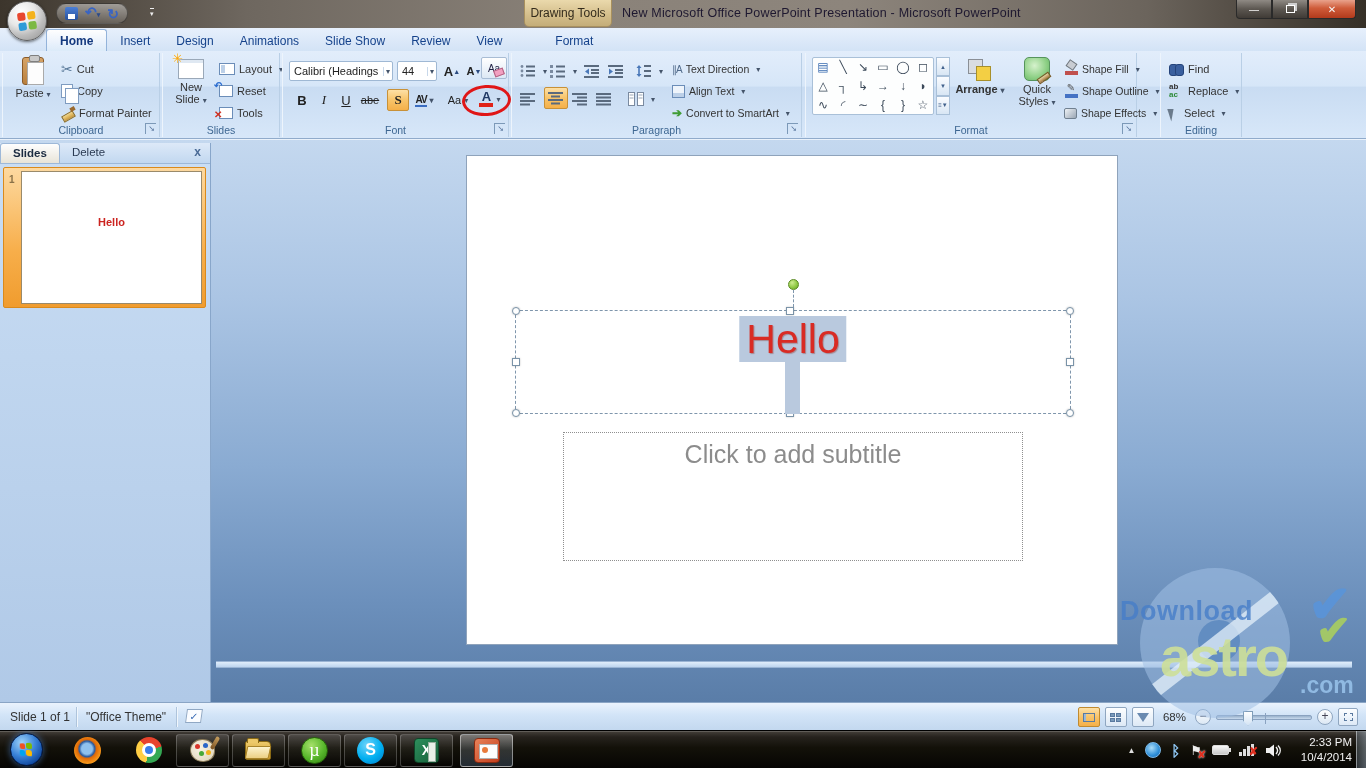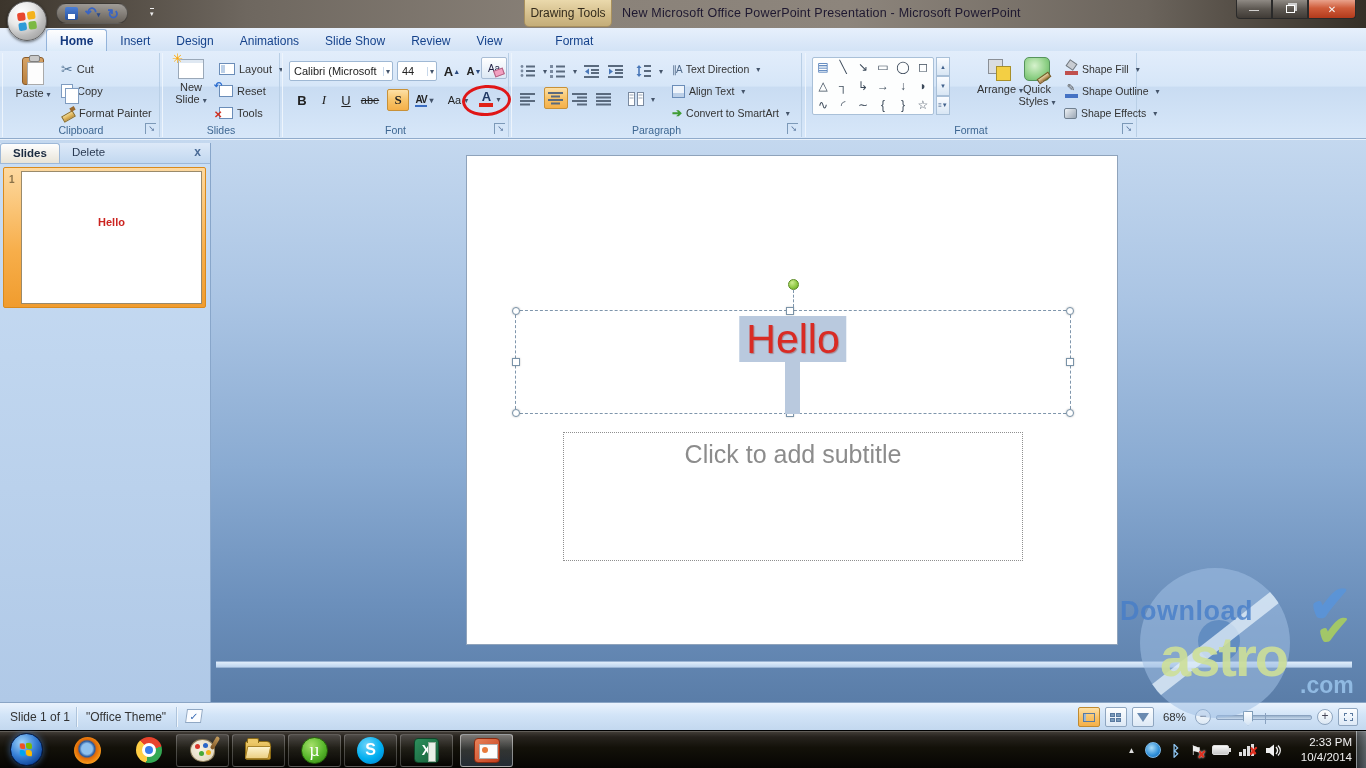--- a/index.html
+++ b/index.html
@@ -322,21 +322,21 @@
       </div>
       <div class="rrow" style="left:56px;top:50px;">
         <span class="i-del"></span>
         <span>Tools</span>
       </div>
       <div class="grp-label">Slides</div>
     </div>
 
     <div class="grp" style="left:282px;width:227px;">
       <div class="combo" style="position:absolute;left:6px;top:8px;width:104px;">
-        <span class="cv">Calibri (Microsoft</span>
+        <span class="cv">Calibri (Headings</span>
         <span class="ca">▾</span>
       </div>
       <div class="combo" style="position:absolute;left:114px;top:8px;width:40px;">
         <span class="cv">44</span>
         <span class="ca">▾</span>
       </div>
       <div class="fbtn fgrow" style="position:absolute;left:158px;top:7px;">
         <span>A</span>
           <sup>▲</sup>
       </div>
@@ -504,21 +504,21 @@
         <span>∼</span>
         <span>{</span>
         <span>}</span>
         <span>☆</span>
       </div>
       <div id="shape-scroll">
         <div>▲</div>
         <div>▼</div>
         <div>≡▼</div>
       </div>
-      <div class="rbig" style="left:168px;top:6px;width:52px;">
+      <div class="rbig" style="left:148px;top:6px;width:52px;font-weight:bold;">
         <span class="i-arrange"></span>
         <span class="dd">Arrange</span>
       </div>
       <div class="rbig" style="left:208px;top:4px;width:46px;">
         <span class="i-qs"></span>
         <span class="dd" style="width:40px;">Quick Styles</span>
       </div>
       <div class="rrow dd" style="left:258px;top:6px;font-size:10.5px;">
         <span class="i-fill">
             <i></i>
@@ -534,20 +534,35 @@
         <span>Shape Outline</span>
       </div>
       <div class="rrow dd" style="left:258px;top:50px;font-size:10.5px;">
         <span class="i-effects"></span>
         <span>Shape Effects</span>
       </div>
       <div class="grp-label">Format</div>
       <div class="launcher"></div>
     </div>
 
+    <div class="grp" style="left:1160px;width:82px;">
+      <div class="rrow" style="left:8px;top:6px;">
+        <span class="i-find"></span>
+        <span>Find</span>
+      </div>
+      <div class="rrow dd" style="left:8px;top:28px;">
+        <span class="i-replace">ab<br><em>ac</em></span>
+        <span>Replace</span>
+      </div>
+      <div class="rrow dd" style="left:8px;top:50px;">
+        <span class="i-select"></span>
+        <span>Select</span>
+      </div>
+      <div class="grp-label">Editing</div>
+    </div>
   </div>
 
   <div id="annot"></div>
 
   <div id="workspace"></div>
 
   <div id="pane">
     <div id="pane-tabs">
       <span class="ptab active">Slides</span>
       <span class="ptab">Delete</span>

